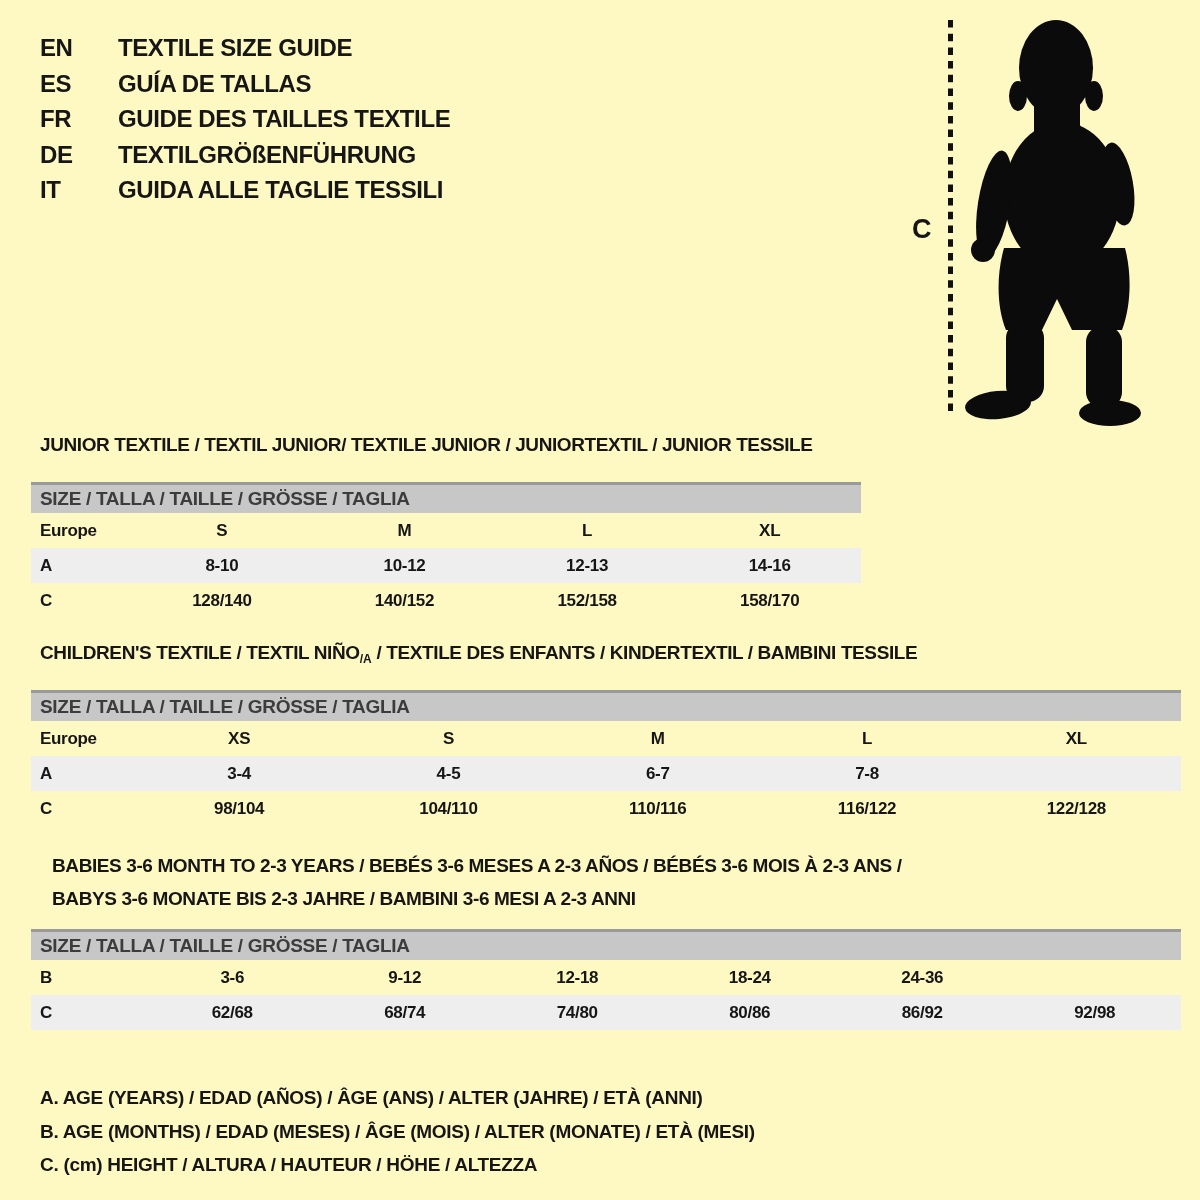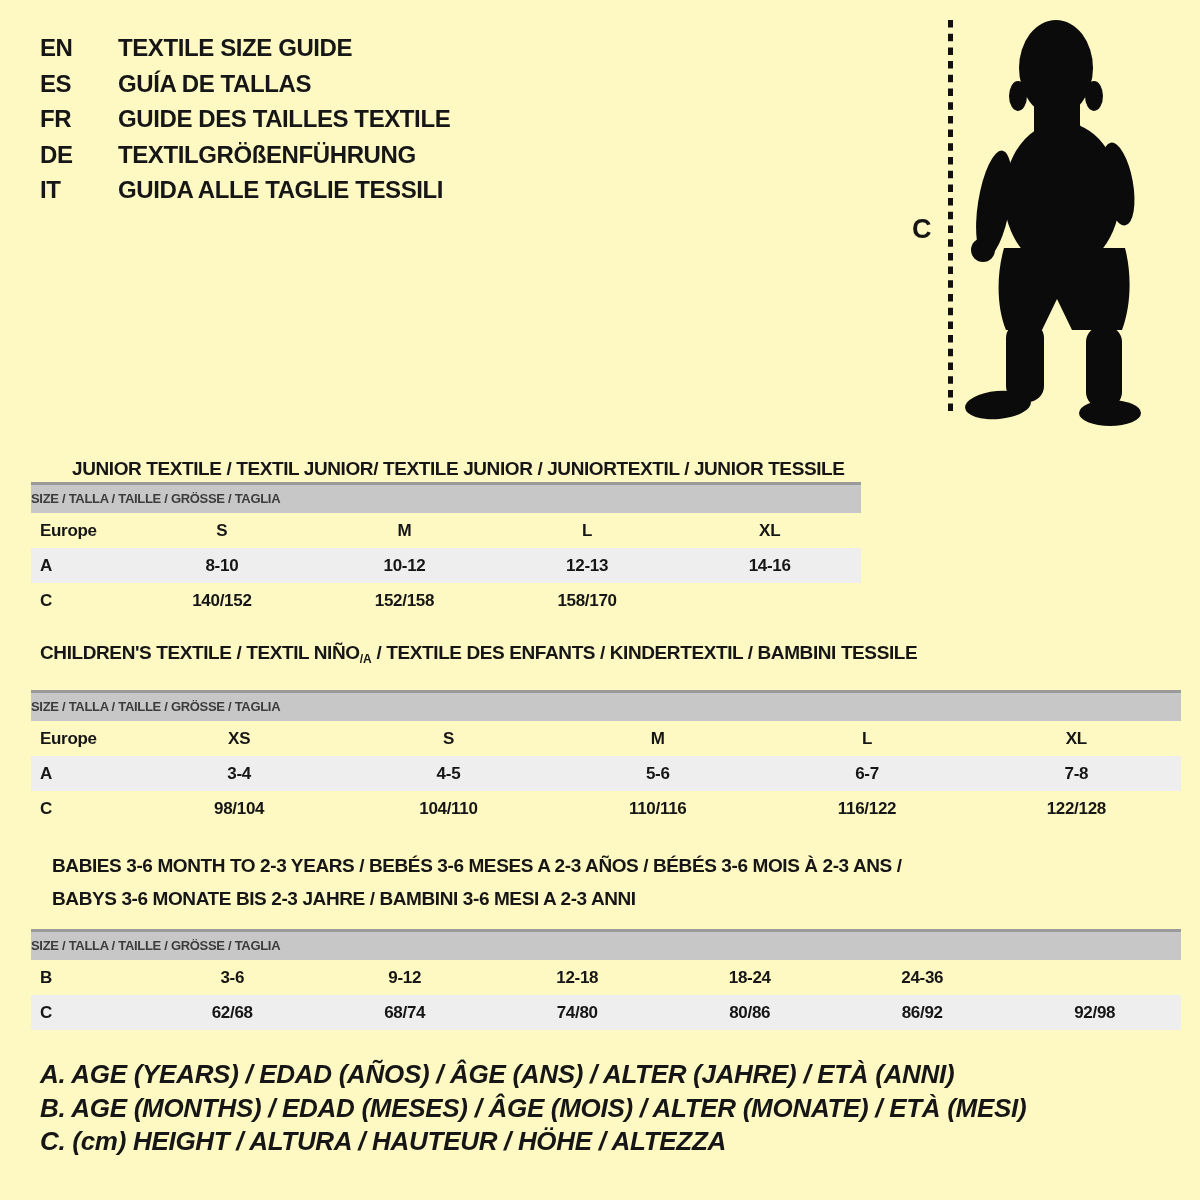--- a/index.html
+++ b/index.html
@@ -30,48 +30,49 @@
   
   .figure { position: absolute; left: 908px; top: 8px; width: 252px; height: 424px; }
   .figure .c-label { position: absolute; left: 4px; top: 206px; font-size: 27px; letter-spacing: -0.5px; }
   .figure svg { position: absolute; left: 30px; top: 0; }
 
   
   .sec-title {
     position: absolute; left: 40px; margin: 0;
     font-size: 19px; letter-spacing: -0.4px; white-space: nowrap; font-weight: 700;
   }
-  #t-junior   { top: 458px; margin-left: 32px; }
+  #t-junior   { top: 434px; }
   #t-children { top: 642px; }
   #t-babies   { top: 849px; line-height: 33px; margin-left: 12px; }
   .subA { font-size: 12px; vertical-align: -4px; letter-spacing: 0; }
 
   
   .size-table { position: absolute; left: 31px; }
   .size-table.junior   { top: 482px; width: 830px; }
   .size-table.children { top: 690px; width: 1150px; }
   .size-table.babies   { top: 929px; width: 1150px; }
   .thead {
     height: 28px; line-height: 28px;
     background: var(--hdr-bg);
     border-top: 3px solid var(--hdr-border);
     color: var(--hdr-ink);
-    font-size: 13px; letter-spacing: -0.3px; white-space: nowrap;
+    padding-left: 9px;
+    font-size: 19px; letter-spacing: -0.3px; white-space: nowrap;
   }
   .trow { display: flex; height: 35px; line-height: 35px; font-size: 17px; letter-spacing: -0.3px; }
   .trow.alt { background: var(--row-alt); }
   .trow span { display: block; box-sizing: border-box; }
   .trow .c0 { text-align: left; padding-left: 9px; }
   .trow .cd { text-align: center; }
   .junior   .c0 { width: 12%; }   .junior   .cd { width: 22%; }
   .children .c0 { width: 9%; }    .children .cd { width: 18.2%; }
   .babies   .c0 { width: 10%; }   .babies   .cd { width: 15%; }
 
   
-  .legend { position: absolute; left: 40px; top: 1058px; font-size: 26px; line-height: 33.5px; letter-spacing: -0.3px; font-style: italic; }
+  .legend { position: absolute; left: 40px; top: 1081px; font-size: 19px; line-height: 33.5px; letter-spacing: -0.3px; }
   .legend div { white-space: nowrap; }
 </style>
 </head>
 <body>
 
 <div id="page">
 
   <div class="langs">
     <div class="lang">
       <span class="code">EN</span><span>TEXTILE SIZE GUIDE</span>
@@ -125,20 +126,21 @@
     </div>
     <div class="trow alt">
       <span class="c0">A</span>
       <span class="cd">8-10</span>
       <span class="cd">10-12</span>
       <span class="cd">12-13</span>
       <span class="cd">14-16</span>
     </div>
     <div class="trow">
       <span class="c0">C</span>
+      <span class="cd">128/140</span>
       <span class="cd">140/152</span>
       <span class="cd">152/158</span>
       <span class="cd">158/170</span>
     </div>
   </div>
 
   <h2 class="sec-title" id="t-children"><span>CHILDREN'S TEXTILE / TEXTIL NIÑO</span><span class="subA">/A</span><span> / TEXTILE DES ENFANTS / KINDERTEXTIL / BAMBINI TESSILE</span></h2>
   <div class="size-table children">
     <div class="thead">SIZE / TALLA / TAILLE / GRÖSSE / TAGLIA</div>
     <div class="trow">
@@ -146,21 +148,20 @@
       <span class="cd">XS</span>
       <span class="cd">S</span>
       <span class="cd">M</span>
       <span class="cd">L</span>
       <span class="cd">XL</span>
     </div>
     <div class="trow alt">
       <span class="c0">A</span>
       <span class="cd">3-4</span>
       <span class="cd">4-5</span>
-      <span class="cd">5-6</span>
       <span class="cd">6-7</span>
       <span class="cd">7-8</span>
     </div>
     <div class="trow">
       <span class="c0">C</span>
       <span class="cd">98/104</span>
       <span class="cd">104/110</span>
       <span class="cd">110/116</span>
       <span class="cd">116/122</span>
       <span class="cd">122/128</span>

